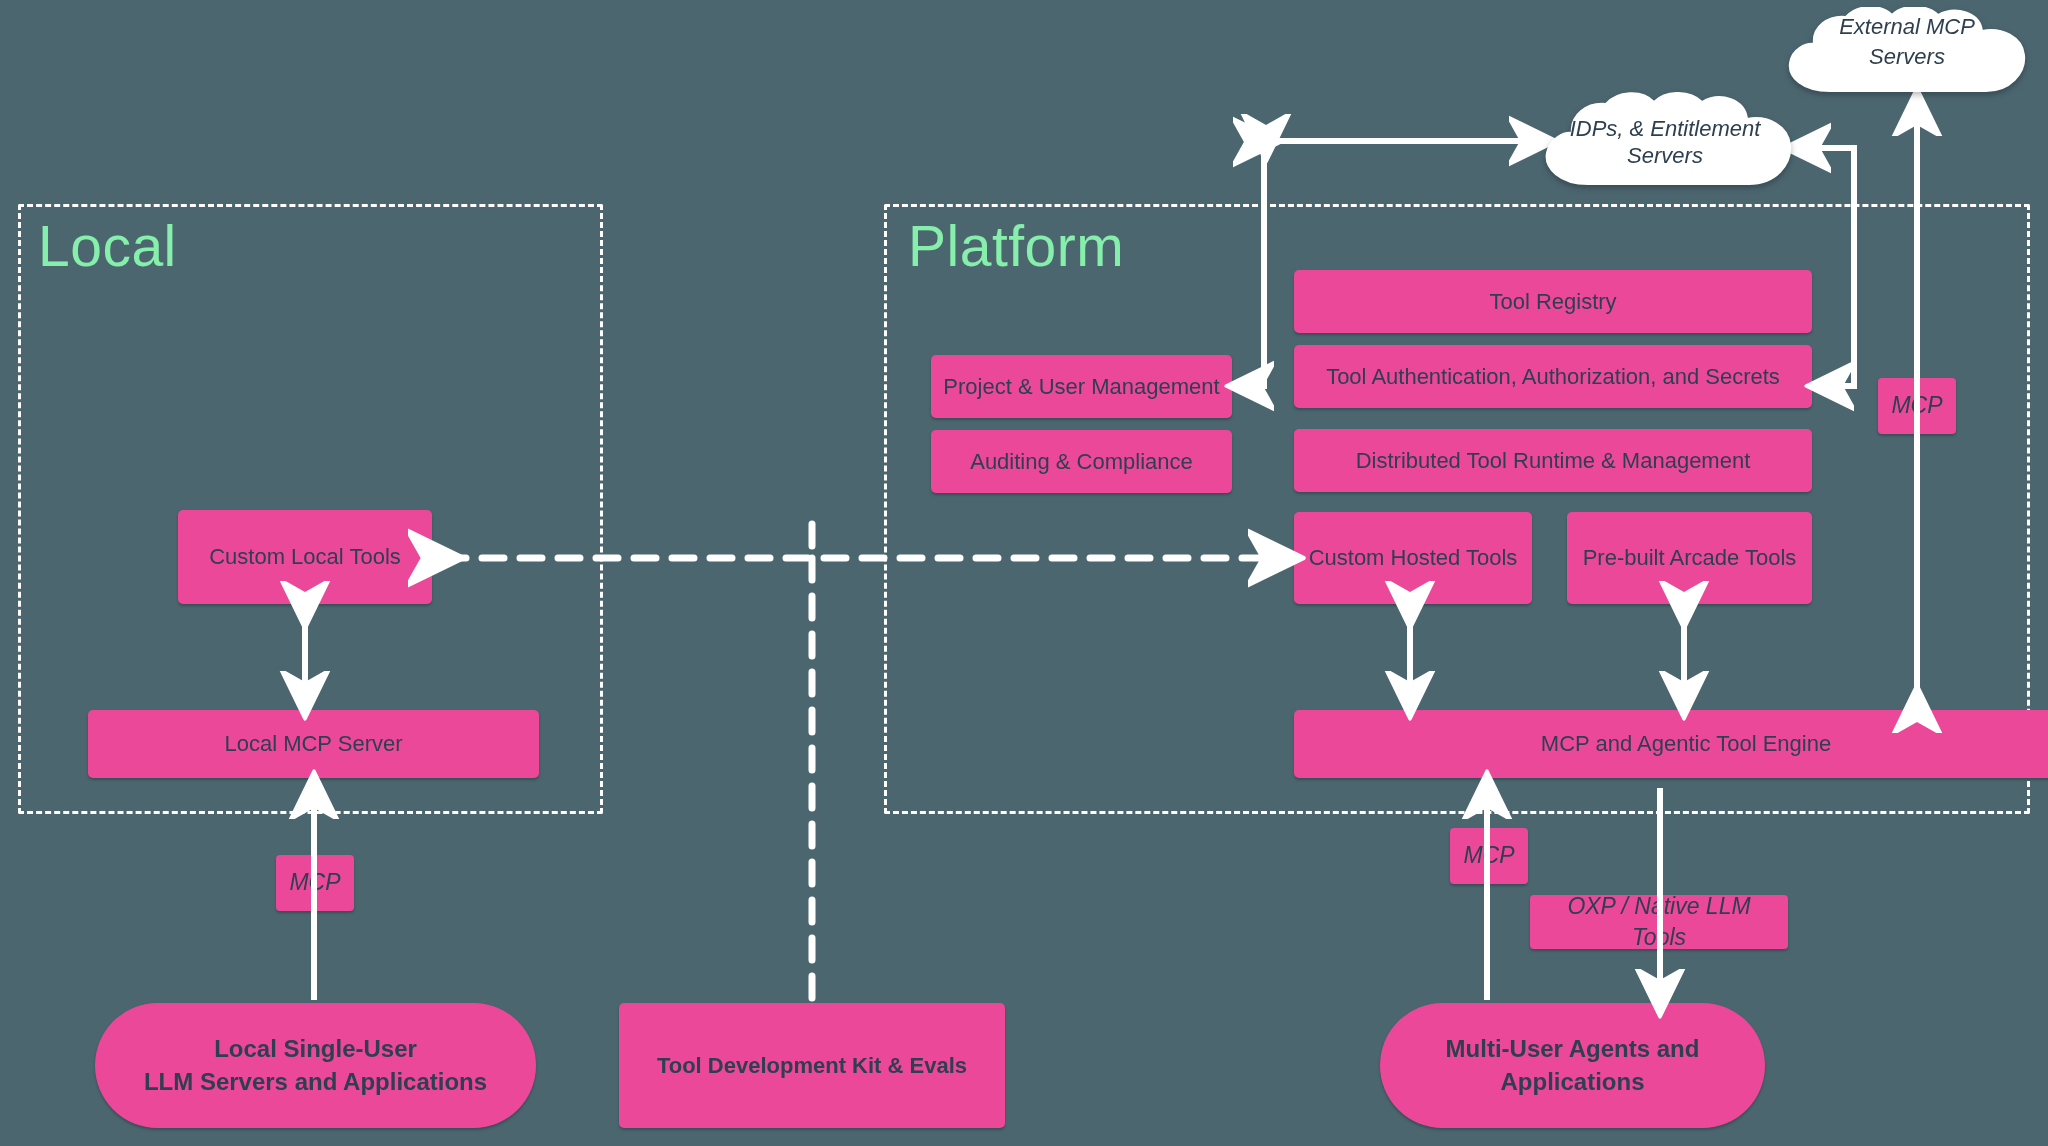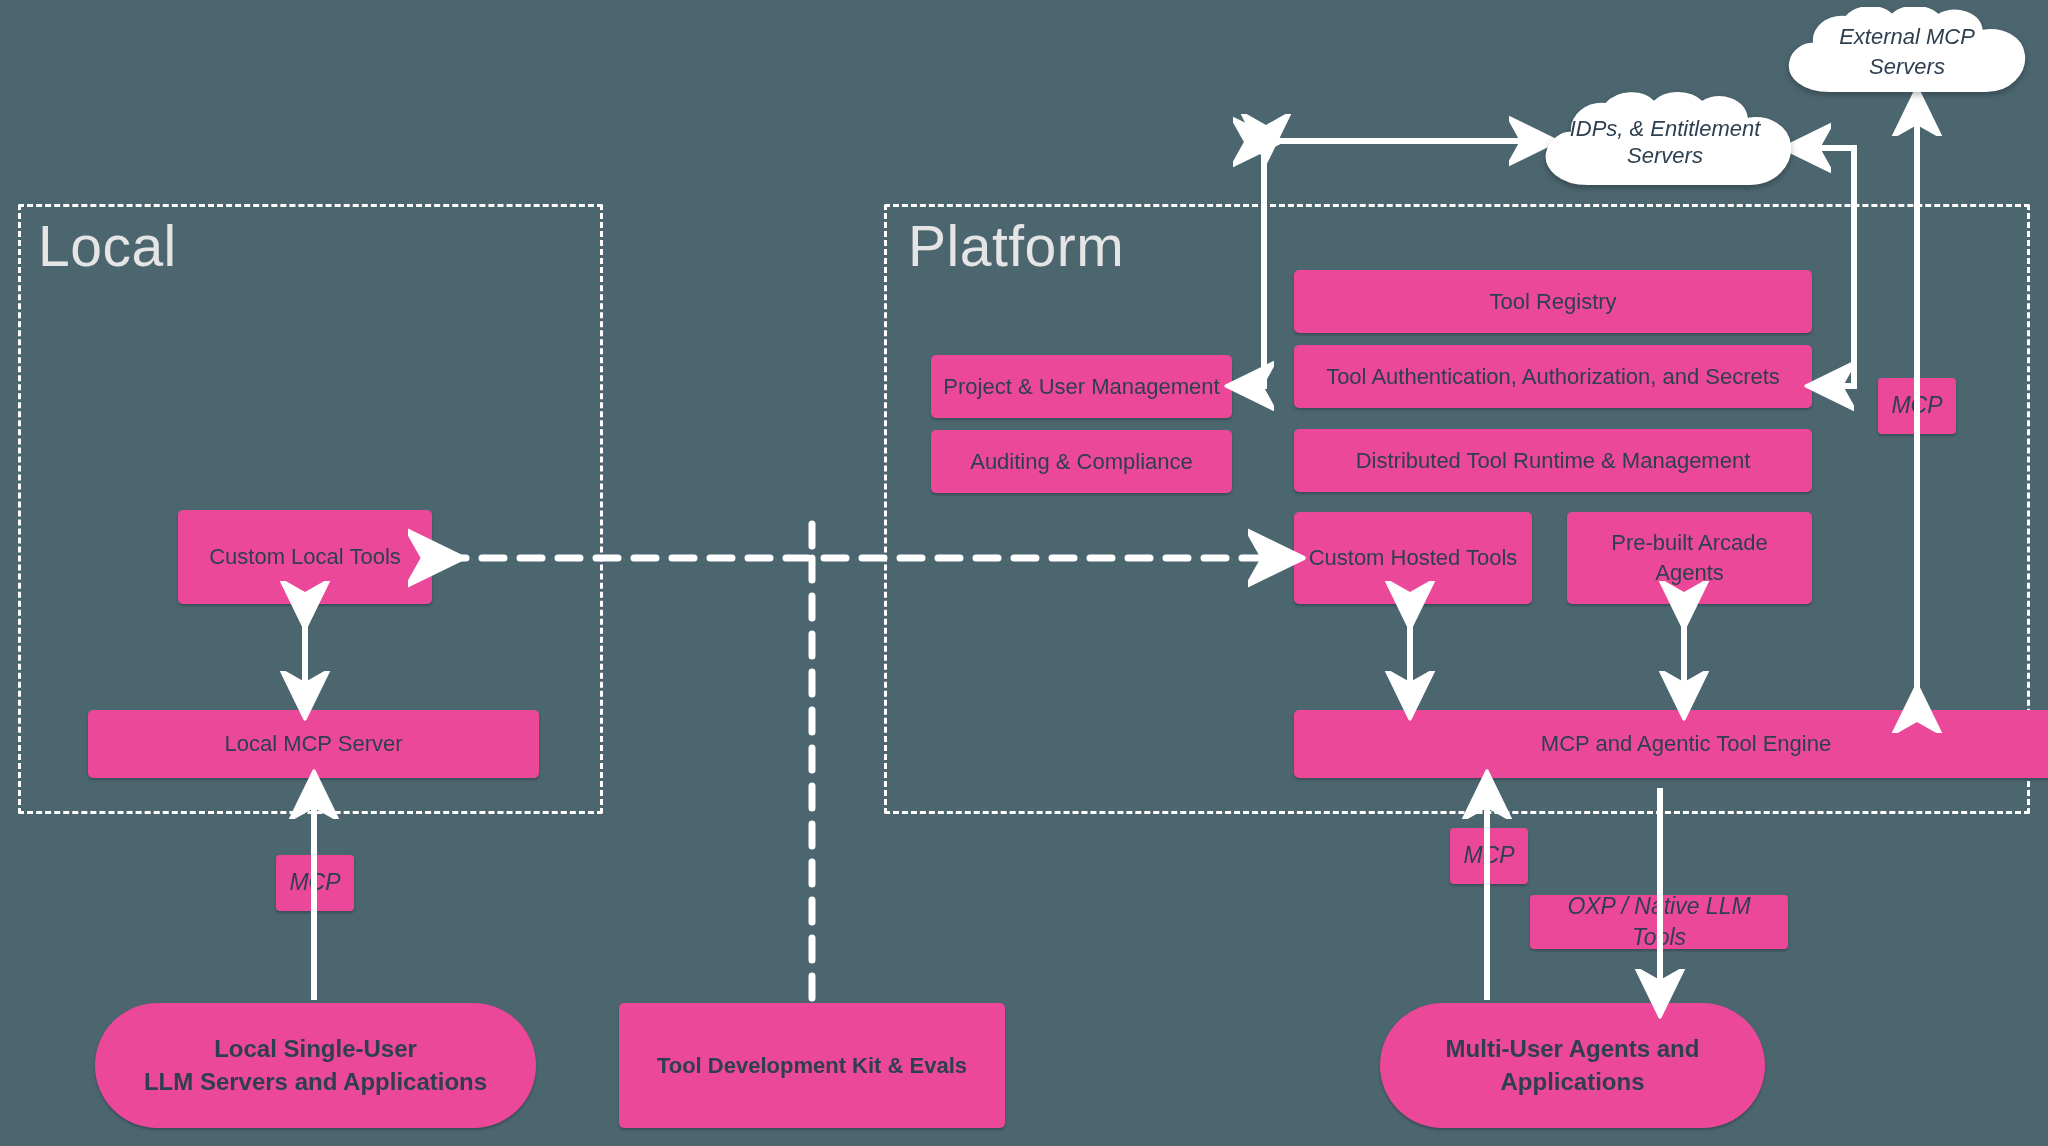--- a/index.html
+++ b/index.html
@@ -12,21 +12,21 @@
   #stage { position: relative; width: 2048px; height: 1146px; }
 
   
   .zone {
     position: absolute;
     border: 3px dashed #ffffff;
     border-radius: 2px;
   }
   .zone-title {
     position: absolute;
-    color: #e5e5e5;
+    color: #86efac;
     font-size: 57px;
     font-weight: 400;
     letter-spacing: .5px;
     white-space: nowrap;
   }
 
   
   .node {
     position: absolute;
     background: #ec4899;
@@ -78,21 +78,21 @@
   <div class="zone" style="left:884px; top:204px; width:1146px; height:610px;"></div>
   <div class="zone-title" style="left:908px; top:213px;">Platform</div>
 
   <div class="cloud" style="left:1778px; top:7px; width:258px; height:90px;">
     <svg width="258" height="90" viewBox="0 0 258 90">
       <path d="M52,84 C24,84 10,70 12,56 C14,42 28,36 36,37 C34,20 50,8 68,10
                C78,-2 102,-4 114,8 C126,-4 150,-2 160,8 C178,-2 202,6 204,24
                C224,20 244,30 246,48 C248,66 232,84 208,84 Z" fill="#ffffff" stroke="#ffffff" stroke-width="2"></path>
     </svg>
   </div>
-  <div class="node cloud-node" style="left:1790px; top:34px; width:234px; height:36px;">External MCP Servers</div>
+  <div class="node cloud-node" style="left:1790px; top:24px; width:234px; height:36px;">External MCP Servers</div>
 
   <div class="cloud" style="left:1534px; top:92px; width:266px; height:98px;">
     <svg width="266" height="98" viewBox="0 0 266 98">
       <path d="M54,92 C26,92 10,76 13,61 C16,46 30,40 38,41 C36,23 53,10 72,12
                C83,-1 108,-3 120,10 C133,-3 157,-1 168,10 C187,-1 211,8 213,27
                C234,23 254,34 256,53 C258,73 241,92 215,92 Z" fill="#ffffff" stroke="#ffffff" stroke-width="2"></path>
     </svg>
   </div>
   <div class="node cloud-node" style="left:1558px; top:110px; width:214px; height:64px; line-height:1.25;">IDPs, &amp; Entitlement Servers</div>
 
@@ -110,21 +110,21 @@
   <div class="node bold" style="left:619px; top:1003px; width:386px; height:125px;">Tool Development Kit &amp; Evals</div>
 
   <div class="node" style="left:931px; top:355px; width:301px; height:63px;">Project &amp; User Management</div>
   <div class="node" style="left:931px; top:430px; width:301px; height:63px;">Auditing &amp; Compliance</div>
 
   <div class="node" style="left:1294px; top:270px; width:518px; height:63px;">Tool Registry</div>
   <div class="node" style="left:1294px; top:345px; width:518px; height:63px;text-align:right;">Tool Authentication, Authorization, and Secrets</div>
   <div class="node" style="left:1294px; top:429px; width:518px; height:63px;">Distributed Tool Runtime &amp; Management</div>
 
   <div class="node" style="left:1294px; top:512px; width:238px; height:92px;">Custom Hosted Tools</div>
-  <div class="node" style="left:1567px; top:512px; width:245px; height:92px;">Pre-built Arcade Agents</div>
+  <div class="node" style="left:1567px; top:512px; width:245px; height:92px;">Pre-built Arcade Tools</div>
 
   <div class="node" style="left:1294px; top:710px; width:784px; height:68px;">MCP and Agentic Tool Engine</div>
 
   <div class="node label-chip" style="left:1878px; top:378px; width:78px; height:56px;">MCP</div>
 
   <div class="node label-chip" style="left:1450px; top:828px; width:78px; height:56px;">MCP</div>
 
   <div class="node label-chip" style="left:1530px; top:895px; width:258px; height:54px;">OXP / Native LLM Tools</div>
 
   <div class="node pill" style="left:1380px; top:1003px; width:385px; height:125px; flex-direction:column;">

